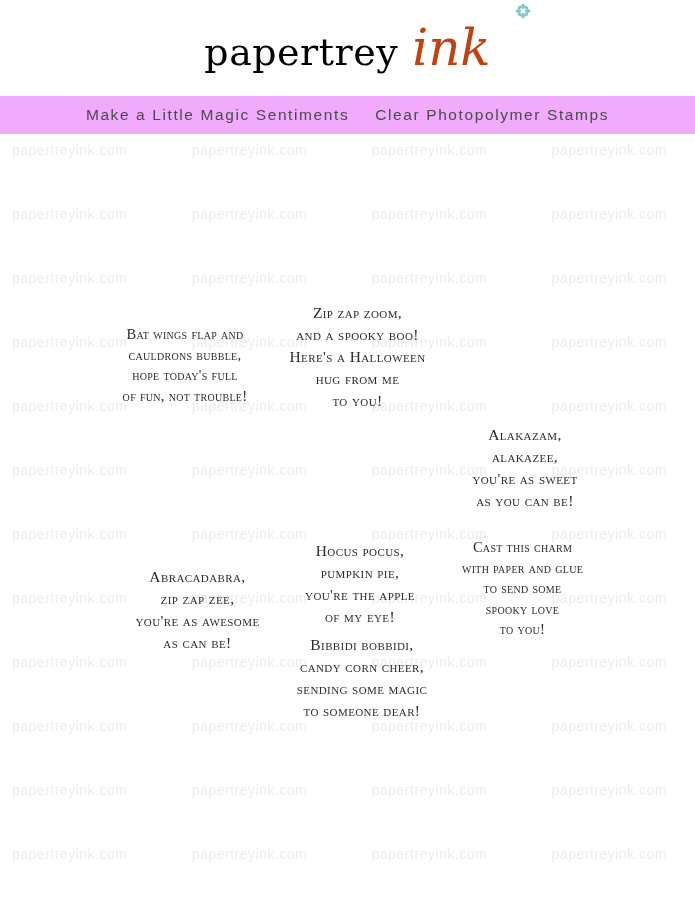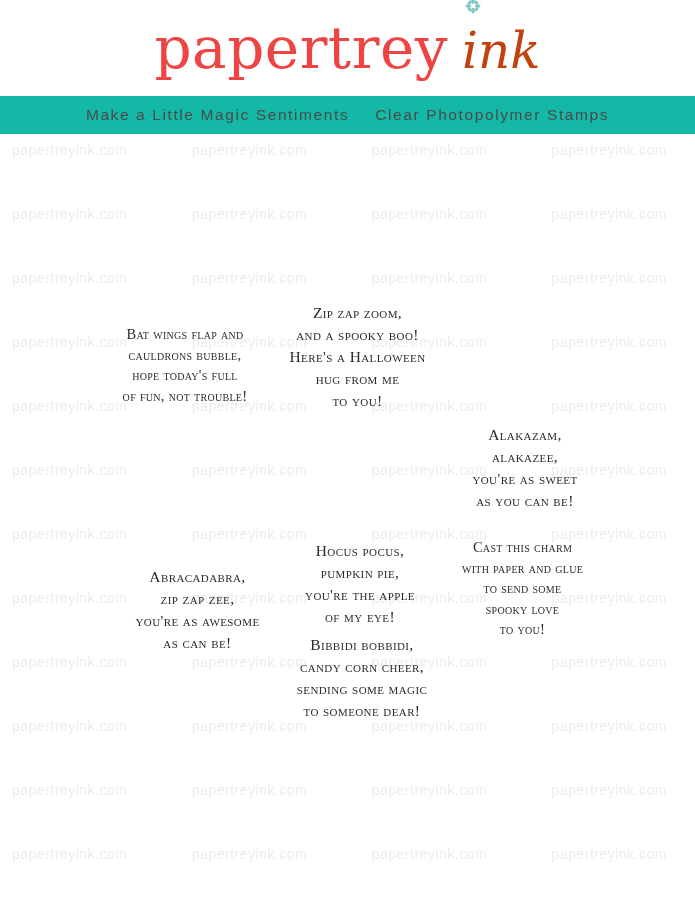--- a/index.html
+++ b/index.html
@@ -24,22 +24,22 @@
     position: relative;
   }
   .logo {
     display: flex;
     align-items: baseline;
     justify-content: center;
     position: relative;
   }
   .logo-papertrey {
     font-family: "DejaVu Serif", serif;
-    font-size: 58px;
-    color: #ef4444;
+    font-size: 38px;
+    color: #000000;
     letter-spacing: 0.5px;
     font-weight: 400;
   }
   .logo-ink {
     font-family: "DejaVu Serif", serif;
     font-style: italic;
     font-size: 50px;
     color: #c2410c;
     margin-left: 14px;
     font-weight: 400;
@@ -47,21 +47,21 @@
   .logo-flower {
     position: absolute;
     top: -16px;
     left: 311px;
     width: 16px;
     height: 16px;
   }
 
   
   .title-band {
-    background: #14b8a6;
+    background: #f0abfc;
     height: 38px;
     display: flex;
     align-items: center;
     justify-content: center;
     gap: 26px;
     color: #4a4a4a;
     font-family: "Liberation Sans", sans-serif;
     font-size: 15.5px;
     letter-spacing: 1.6px;
   }

